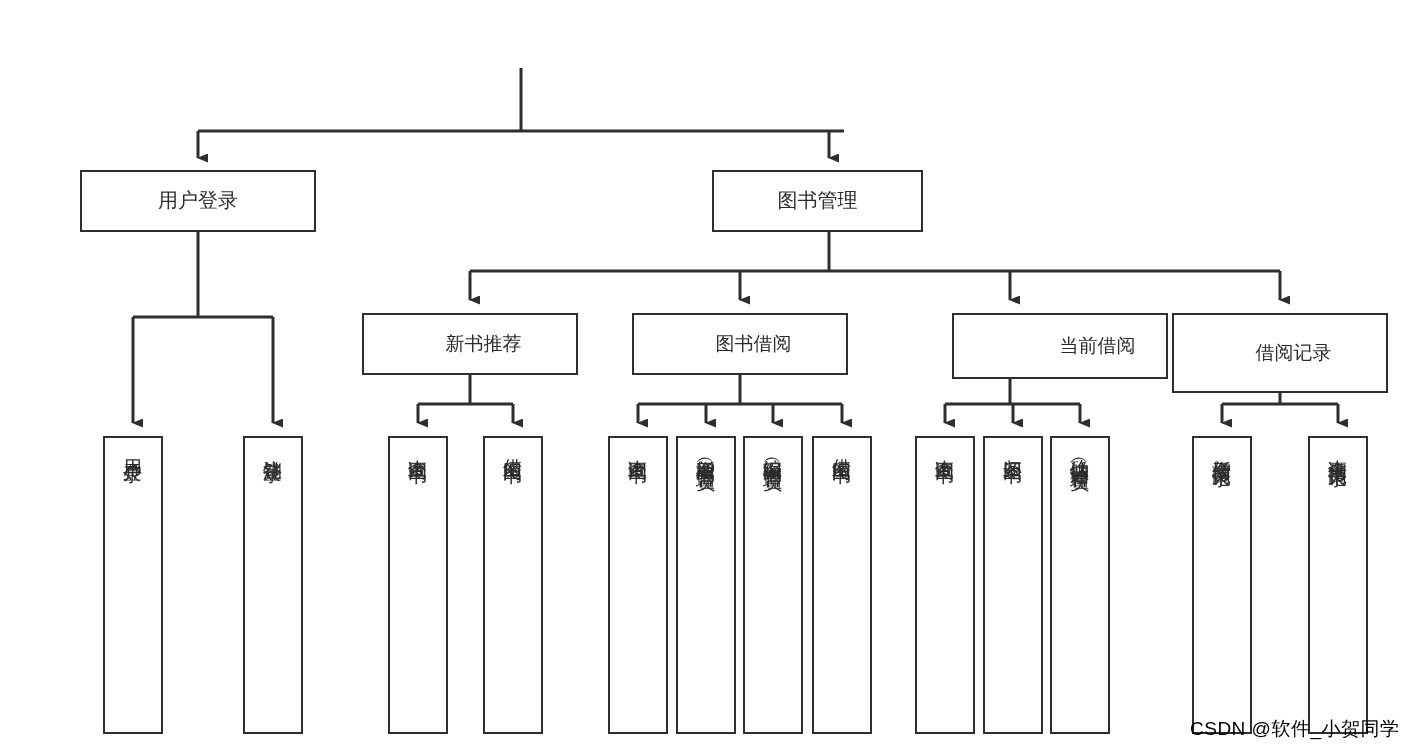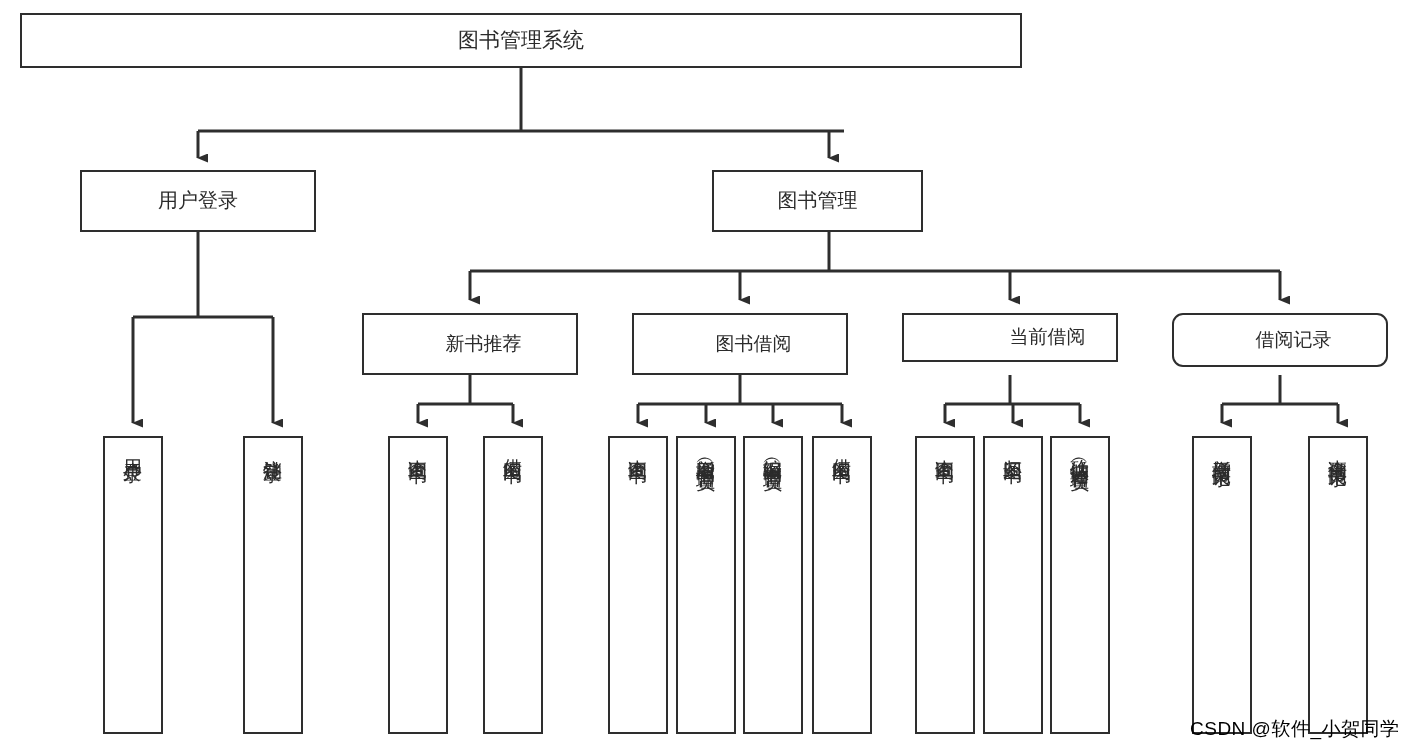--- a/index.html
+++ b/index.html
@@ -116,41 +116,38 @@
       <path d="M 1013,404 L 1013,423" marker-end="url(#arrowhead)"></path>
       <path d="M 1080,404 L 1080,423" marker-end="url(#arrowhead)"></path>
 
       <path d="M 1280,375 L 1280,404"></path>
       <path d="M 1222,404 L 1338,404"></path>
       <path d="M 1222,404 L 1222,423" marker-end="url(#arrowhead)"></path>
       <path d="M 1338,404 L 1338,423" marker-end="url(#arrowhead)"></path>
     </g>
   </svg>
 
-  <div class="node node-root" style="left:20px; top:13px; width:1002px; height:55px;">
-    <span class="node-label">图书管理系统</span>
-  </div>
 
   <div class="node node-l2" style="left:80px; top:170px; width:236px; height:62px;">
     <span class="node-label">用户登录</span>
   </div>
   <div class="node node-l2" style="left:712px; top:170px; width:211px; height:62px;">
     <span class="node-label">图书管理</span>
   </div>
 
   <div class="node node-l3" style="left:362px; top:313px; width:216px; height:62px;">
     <span class="node-label">新书推荐</span>
   </div>
   <div class="node node-l3" style="left:632px; top:313px; width:216px; height:62px;">
     <span class="node-label">图书借阅</span>
   </div>
-  <div class="node node-l3" style="left:902px; top:313px; width:216px; height:49px;padding-left:48px;">
+  <div class="node node-l3" style="left:952px; top:313px; width:216px; height:66px;padding-left:48px;">
     <span class="node-label">当前借阅</span>
   </div>
-  <div class="node node-l3" style="left:1172px; top:313px; width:216px; height:54px;border-radius:11px;">
+  <div class="node node-l3" style="left:1172px; top:313px; width:216px; height:80px;">
     <span class="node-label">借阅记录</span>
   </div>
 
   <div class="node node-leaf" style="left:103px; top:436px; width:60px; height:298px;">
     <span class="node-label">用户登录</span>
   </div>
   <div class="node node-leaf" style="left:243px; top:436px; width:60px; height:298px;">
     <span class="node-label">注销登录</span>
   </div>
 

